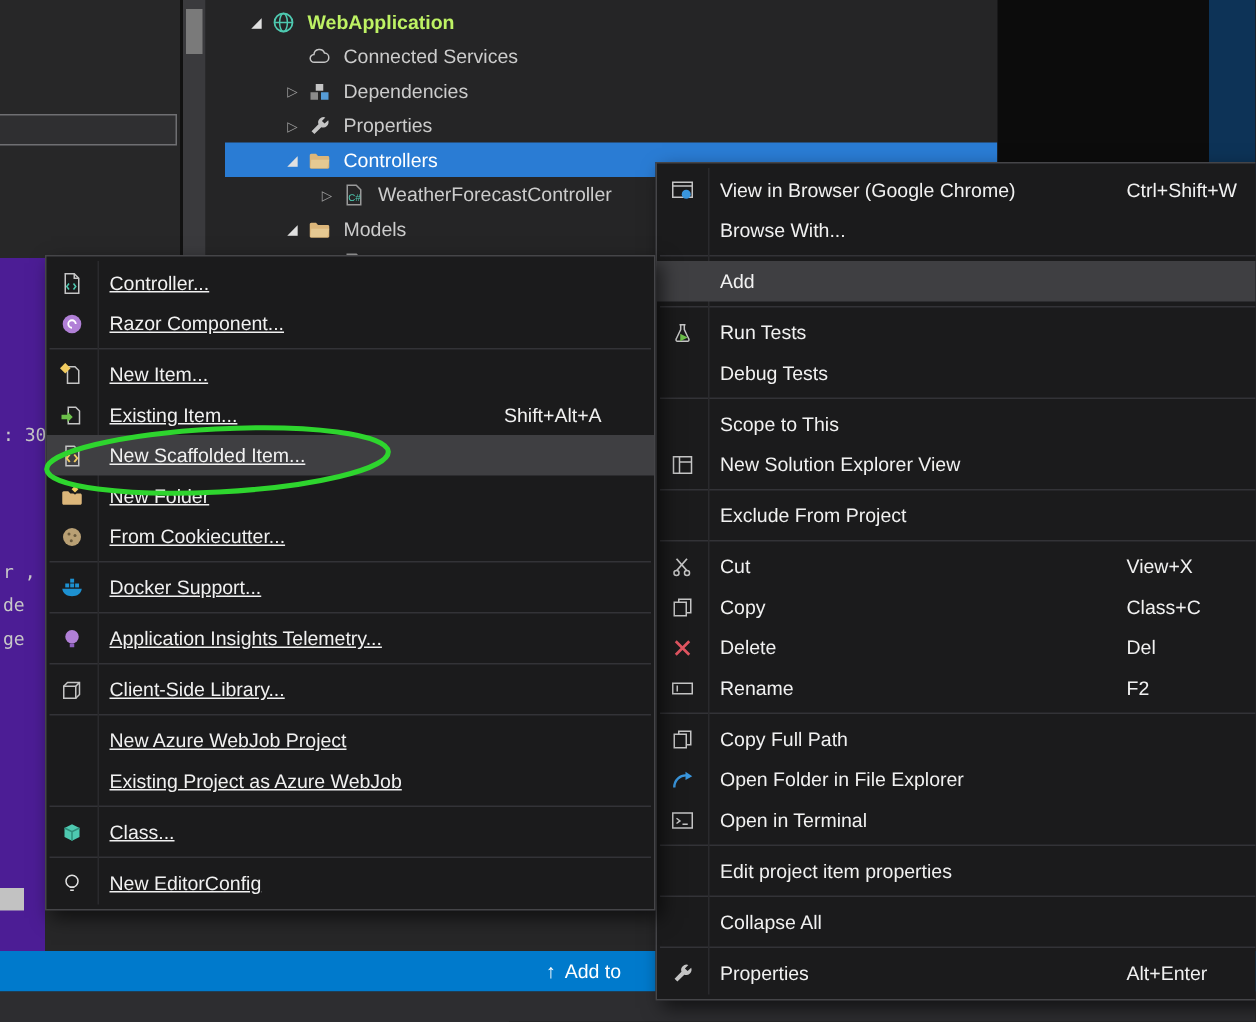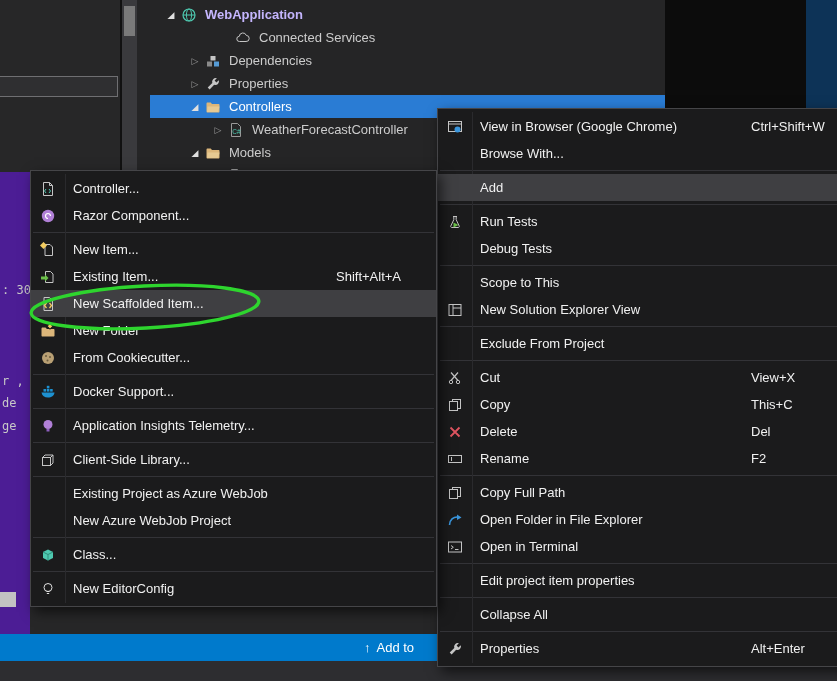--- a/index.html
+++ b/index.html
@@ -19,35 +19,35 @@
   #scrollbar .thumb { margin:6px 2px 0; height:30px; background:#7A7A7A; }
 
   
   #tree { left:137px; top:0; width:528px; height:172px; background:#252526; padding-top:3px; overflow:hidden; color:#CCCCCC; font-size:13px; }
   .trow { height:23px; display:flex; align-items:center; white-space:nowrap; }
   .exp { width:16px; flex:0 0 16px; text-align:center; font-size:9px; color:#E0E0E0; }
   .exp.col { color:#9A9A9A; }
   .ticon { width:20px; flex:0 0 20px; display:flex; align-items:center; justify-content:center; }
   .tlbl { margin-left:6px; }
   .trow.sel { background:#2A7CD4; margin-left:13px; color:#FFFFFF; }
-  .bold { font-weight:bold; color:#c4b5fd; }
+  .bold { font-weight:bold; color:#bef264; }
 
   #black-area { left:665px; top:0; width:172px; height:108px; background:#0C0C0C; }
   #navy { left:806px; top:0; width:31px; height:116px; background:#0D3357; }
 
   
   #statusbar { left:0; top:634px; width:837px; height:27px; background:#007ACC; color:#FFF; font-size:13px; }
   .sb-inner { position:absolute; left:364px; top:0; height:27px; display:flex; align-items:center; gap:6px; }
   #bottom-strip { left:0; top:661px; width:837px; height:20px; background:#2D2D30; }
 
   
   .menu { position:absolute; background:#1B1B1C; border:1px solid #454548; box-shadow:4px 5px 12px rgba(0,0,0,.6); padding:4px 0; font-size:13px; color:#F1F1F1; z-index:10; }
   .menu::before { content:""; position:absolute; left:34px; top:3px; bottom:3px; width:1px; background:#2A2A2D; }
   #ctx { left:437px; top:108px; width:430px; }
-  #sub { left:30px; top:170px; width:407px; }
+  #sub { left:30px; top:170px; width:407px;text-decoration:underline; }
   .mi { position:relative; height:27px; display:flex; align-items:center; }
   .mi .ic { width:34px; flex:0 0 34px; display:flex; align-items:center; justify-content:center; }
   .mi .lbl { margin-left:8px; white-space:nowrap; }
   .mi .sc { position:absolute; white-space:nowrap; }
   #ctx .sc { left:313px; }
   #sub .sc { left:305px;text-align:center; }
   .mi.hl { background:#3F3F42; z-index:1; }
   .sep { height:1px; background:#333337; margin:3px 2px; }
 
   .annotation { position:absolute; left:20px; top:278px; z-index:20; pointer-events:none; }
@@ -78,21 +78,21 @@
       <span class="exp">◢</span>
       <span class="ticon">
           <svg width="16" height="16" viewBox="0 0 16 16">
             <circle cx="8" cy="8" r="6" fill="none" stroke="#4EC9B0" stroke-width="1.2"></circle>
             <ellipse cx="8" cy="8" rx="2.6" ry="6" fill="none" stroke="#4EC9B0"></ellipse>
             <line x1="2" y1="8" x2="14" y2="8" stroke="#4EC9B0"></line>
           </svg>
         </span>
       <span class="tlbl bold">WebApplication</span>
     </div>
-    <div class="trow" style="padding-left:80px">
+    <div class="trow" style="padding-left:50px">
       <span class="exp"></span>
       <span class="ticon">
           <svg width="16" height="16" viewBox="0 0 16 16">
             <path d="M4.5 11.5a2.6 2.6 0 0 1-.2-5.2 3.6 3.6 0 0 1 7-.9 2.6 2.6 0 0 1-.3 6.1z" fill="none" stroke="#C5C5C5"></path>
           </svg>
         </span>
       <span class="tlbl">Connected Services</span>
     </div>
     <div class="trow" style="padding-left:50px">
       <span class="exp col">▷</span>
@@ -235,21 +235,21 @@
       <span class="sc">View+X</span>
     </div>
     <div class="mi">
       <span class="ic">
           <svg width="16" height="16" viewBox="0 0 16 16">
             <rect x="5.5" y="2.5" width="8" height="9" fill="none" stroke="#C5C5C5"></rect>
             <rect x="2.5" y="4.5" width="8" height="9" fill="#1B1B1C" stroke="#C5C5C5"></rect>
           </svg>
         </span>
       <span class="lbl">Copy</span>
-      <span class="sc">This+C</span>
+      <span class="sc">Class+C</span>
     </div>
     <div class="mi">
       <span class="ic">
           <svg width="16" height="16" viewBox="0 0 16 16">
             <path d="M3.5 3.5l9 9M12.5 3.5l-9 9" stroke="#E05561" stroke-width="1.8"></path>
           </svg>
         </span>
       <span class="lbl">Delete</span>
       <span class="sc">Del</span>
     </div>
@@ -412,25 +412,25 @@
           <svg width="16" height="16" viewBox="0 0 16 16">
             <rect x="2.5" y="5.5" width="8" height="8" fill="none" stroke="#C5C5C5"></rect>
             <path d="M2.5 5.5l2.5-2.5h8v8l-2.5 2.5M13 3l-2.5 2.5" fill="none" stroke="#C5C5C5"></path>
           </svg>
         </span>
       <span class="lbl">Client-Side Library...</span>
     </div>
     <div class="sep"></div>
     <div class="mi">
       <span class="ic"></span>
+      <span class="lbl">New Azure WebJob Project</span>
+    </div>
+    <div class="mi">
+      <span class="ic"></span>
       <span class="lbl">Existing Project as Azure WebJob</span>
-    </div>
-    <div class="mi">
-      <span class="ic"></span>
-      <span class="lbl">New Azure WebJob Project</span>
     </div>
     <div class="sep"></div>
     <div class="mi">
       <span class="ic">
           <svg width="16" height="16" viewBox="0 0 16 16">
             <path d="M3 5l5-2.5L13 5v6l-5 2.5L3 11z" fill="#4EC9B0"></path>
             <path d="M3 5l5 2.5L13 5M8 7.5v6" fill="none" stroke="#2E8E7A"></path>
           </svg>
         </span>
       <span class="lbl">Class...</span>

